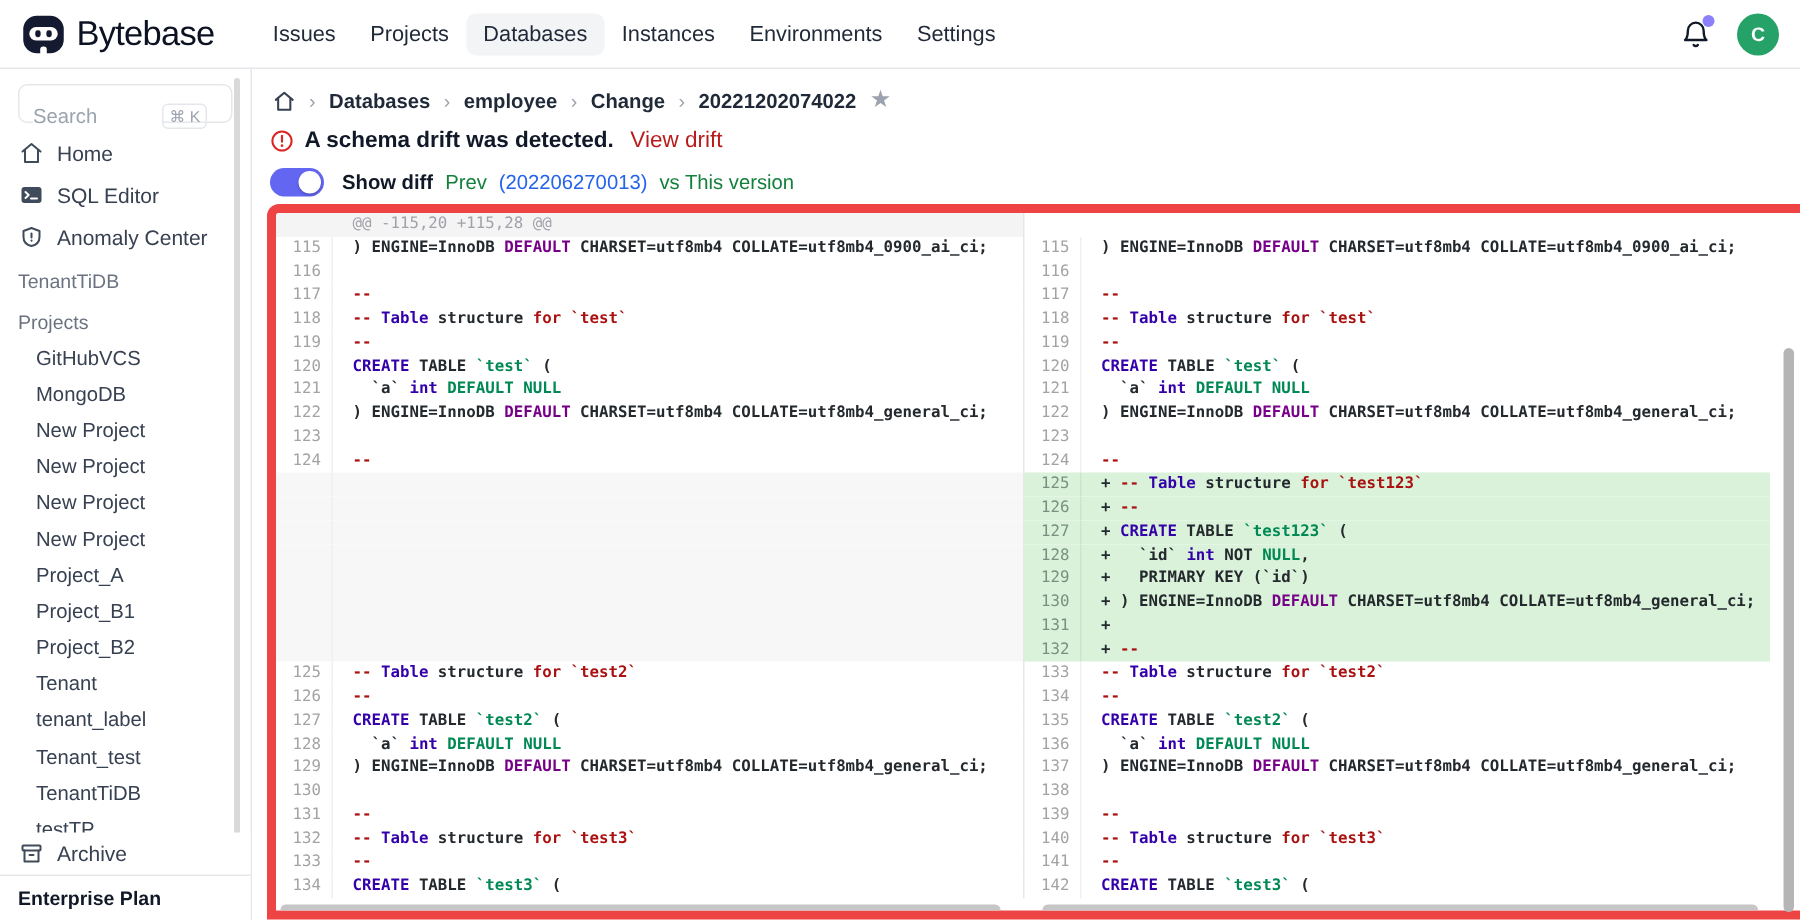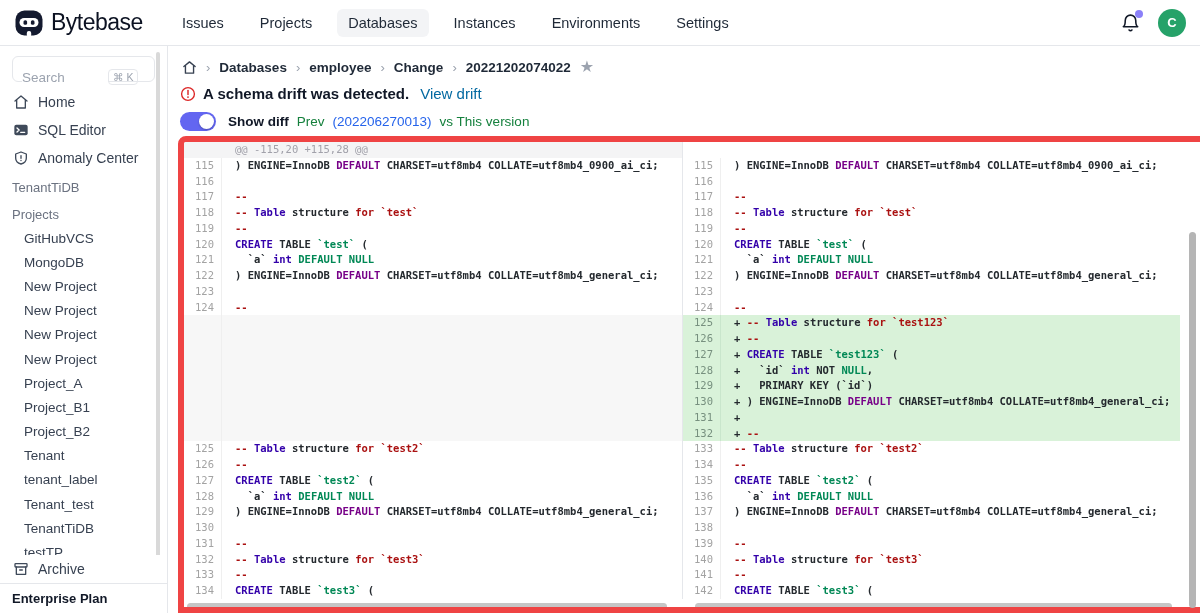--- a/index.html
+++ b/index.html
@@ -4,21 +4,21 @@
 <style>
   * { margin:0; padding:0; box-sizing:border-box; }
   html,body { width:1200px; height:613px; overflow:hidden; background:#fff;
               font-family:"Liberation Sans", sans-serif; color:#1f2937; }
 
   
   .navbar { position:absolute; left:0; top:0; width:1200px; height:46px;
             border-bottom:1px solid #e5e7eb; display:flex; align-items:center; background:#fff; z-index:5; }
   .brand { display:flex; align-items:center; gap:7px; padding-left:14px; cursor:pointer; }
   .brand-text { font-size:23px; font-weight:400; color:#0c1222; letter-spacing:-0.5px; }
-  .nav-menu { display:flex; align-items:center; gap:14px; margin-left:28px; }
+  .nav-menu { display:flex; align-items:center; gap:1px; margin-left:28px; }
   .nav-item { font-size:14.5px; font-weight:500; color:#1f2937; padding:6px 11px; border-radius:6px; cursor:pointer; }
   .nav-item.active { background:#f3f4f6; }
   .nav-right { margin-left:auto; display:flex; align-items:center; gap:16px; padding-right:14px; }
   .bell-wrap { position:relative; width:22px; height:22px; cursor:pointer; }
   .bell-dot { position:absolute; right:-1px; top:-2px; width:8px; height:8px; border-radius:50%; background:#8b80f9; }
   .avatar { width:28px; height:28px; border-radius:50%; background:#26a269; color:#fff;
             display:flex; align-items:center; justify-content:center; font-size:13px; font-weight:700; cursor:pointer; }
 
   
   .sidebar { position:absolute; left:0; top:46px; width:168px; height:567px;
@@ -40,21 +40,21 @@
   .side-scrollbar { position:absolute; right:7px; top:6px; width:4px; height:505px; border-radius:2px; background:#d9d9d9; }
 
   
   .main { position:absolute; left:168px; top:46px; width:1032px; height:567px; background:#fff; }
   .breadcrumb { display:flex; align-items:center; gap:9px; padding:13px 0 0 14px; font-size:13.5px; }
   .crumb { font-weight:700; color:#1f2937; cursor:pointer; }
   .crumb-sep { color:#9ca3af; font-size:13px; }
   .crumb-star { color:#9ca3af; font-size:16px; line-height:1; cursor:pointer; }
   .drift-alert { display:flex; align-items:center; gap:7px; padding:10px 0 0 12px; font-size:15px; }
   .drift-text { font-weight:700; color:#111827; }
-  .drift-link { color:#0369a1; cursor:pointer; margin-left:4px; }
+  .drift-link { color:#b91c1c; cursor:pointer; margin-left:4px; }
   .diff-toolbar { display:flex; align-items:center; gap:8px; padding:10px 0 0 12px; font-size:13.5px; }
   .toggle { width:36px; height:19px; border-radius:10px; background:#6366f1; position:relative; cursor:pointer; flex:none; }
   .toggle .knob { position:absolute; right:2px; top:2px; width:15px; height:15px; border-radius:50%; background:#fff;
                   box-shadow:0 1px 2px rgba(0,0,0,.25); }
   .tgl-label { font-weight:700; color:#111827; margin-left:4px; }
   .muted { color:#15803d; }
   .link-blue { color:#2563eb; cursor:pointer; }
 
   
   .diff-card { position:absolute; left:10px; top:90px; width:1136px; height:477px;

